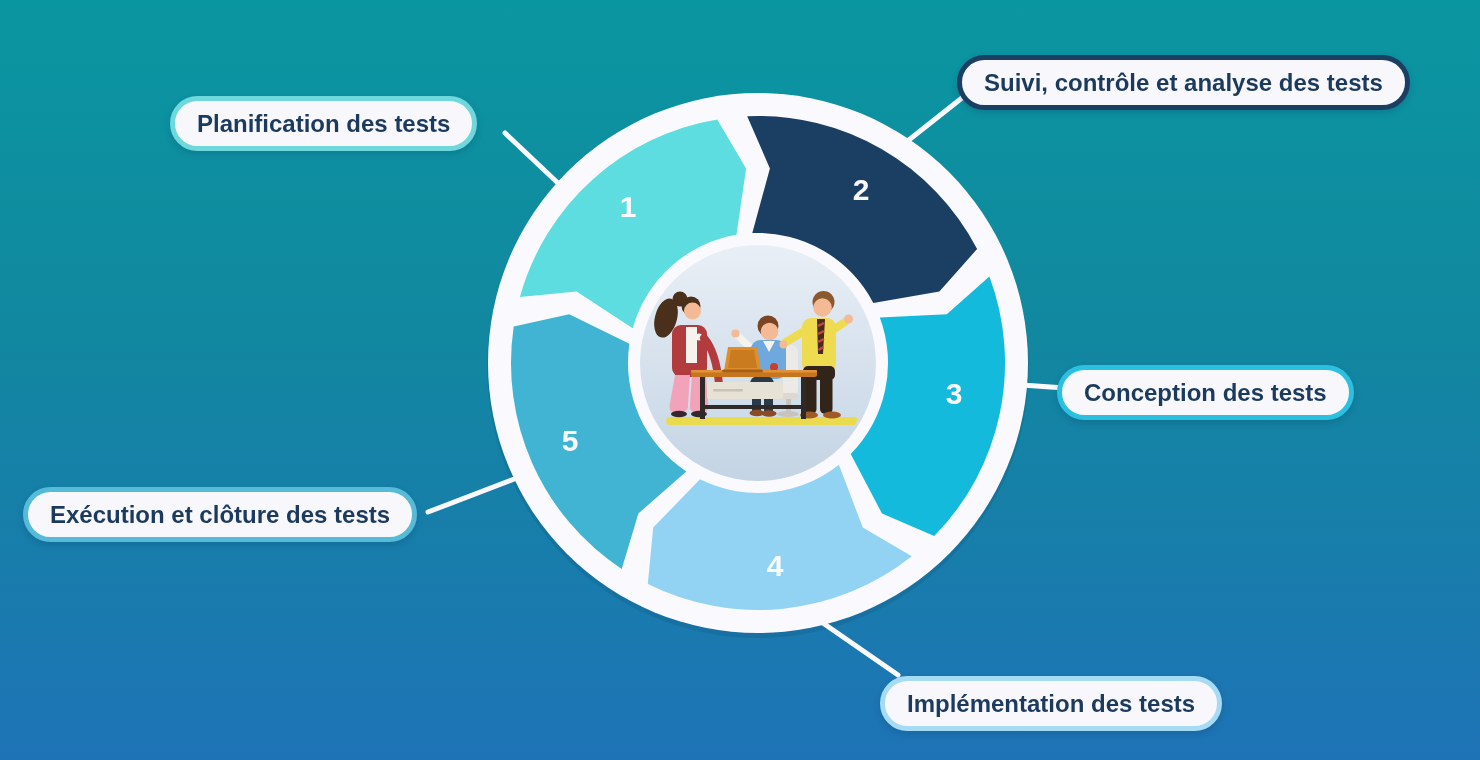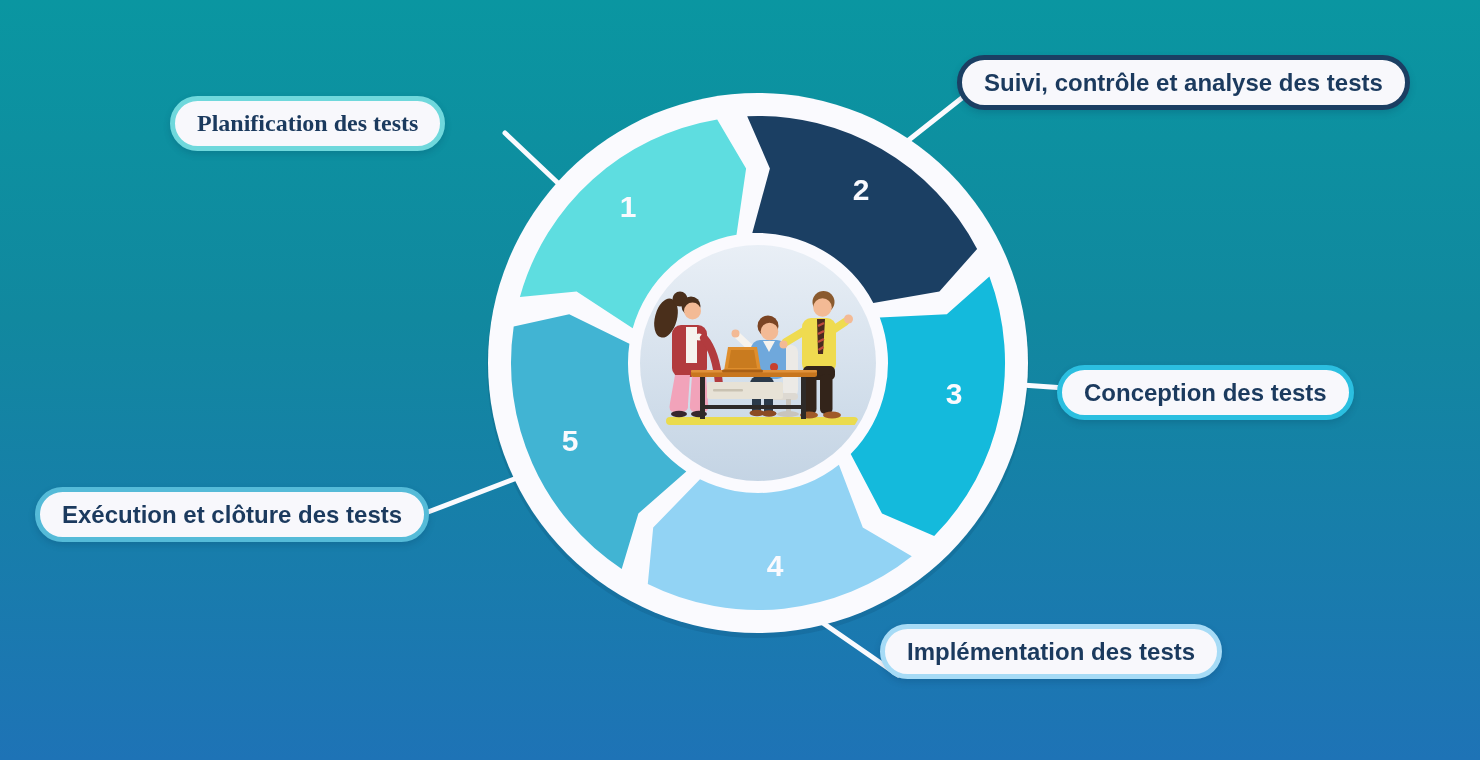--- a/index.html
+++ b/index.html
@@ -16,25 +16,25 @@
     border:5px solid #c2410c;
     border-radius:31px;
     font-weight:700;
     font-size:24px;
     line-height:45px;
     padding:0 22px;
     color:#1B3A5E;
     white-space:nowrap;
     box-shadow:0 3px 7px rgba(8,40,70,0.18);
   }
-  .pill-1{left:170px;top:96px;font-family:Liberation Serif, serif;}
+  .pill-1{left:170px;top:96px;}
   .pill-2{left:957px;top:55px;}
   .pill-3{left:1057px;top:365px;}
-  .pill-4{left:880px;top:624px;}
-  .pill-5{left:35px;top:487px;}
+  .pill-4{left:880px;top:676px;}
+  .pill-5{left:23px;top:487px;}
   .num{font:700 30px "Liberation Sans",sans-serif;fill:#FAFAFE;text-anchor:middle;}
 </style>
 </head>
 <body>
 
 <div class="stage">
 
   <svg class="diagram" width="1480" height="760" viewBox="0 0 1480 760">
     <defs>
       <linearGradient id="cg" x1="0" y1="0" x2="0" y2="1">

